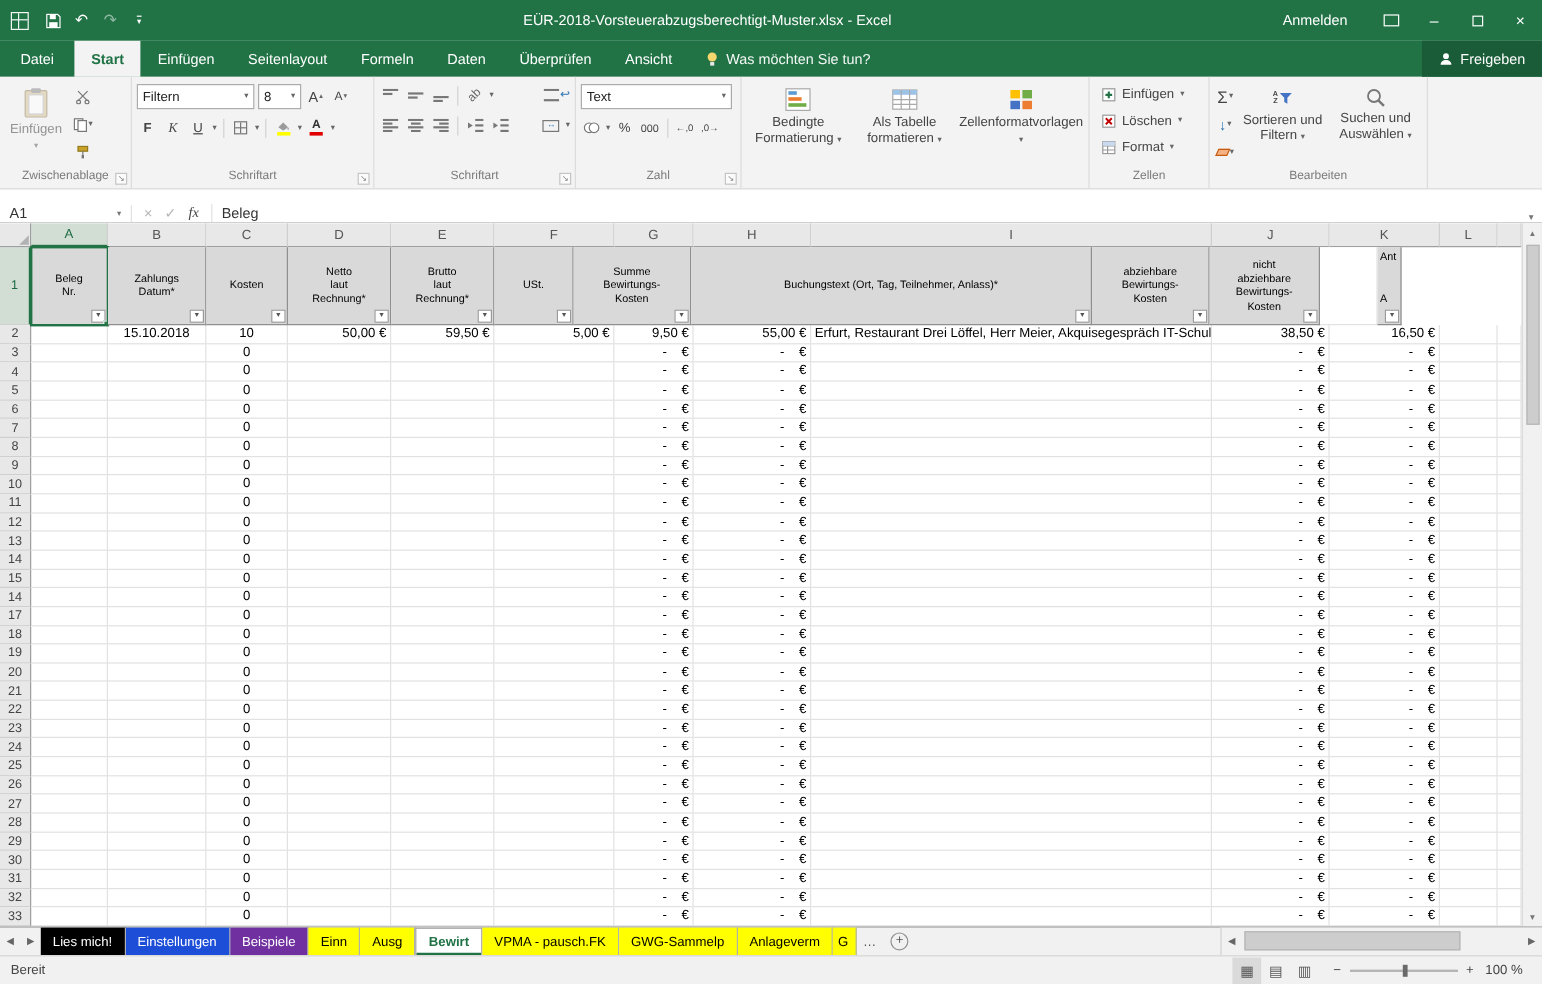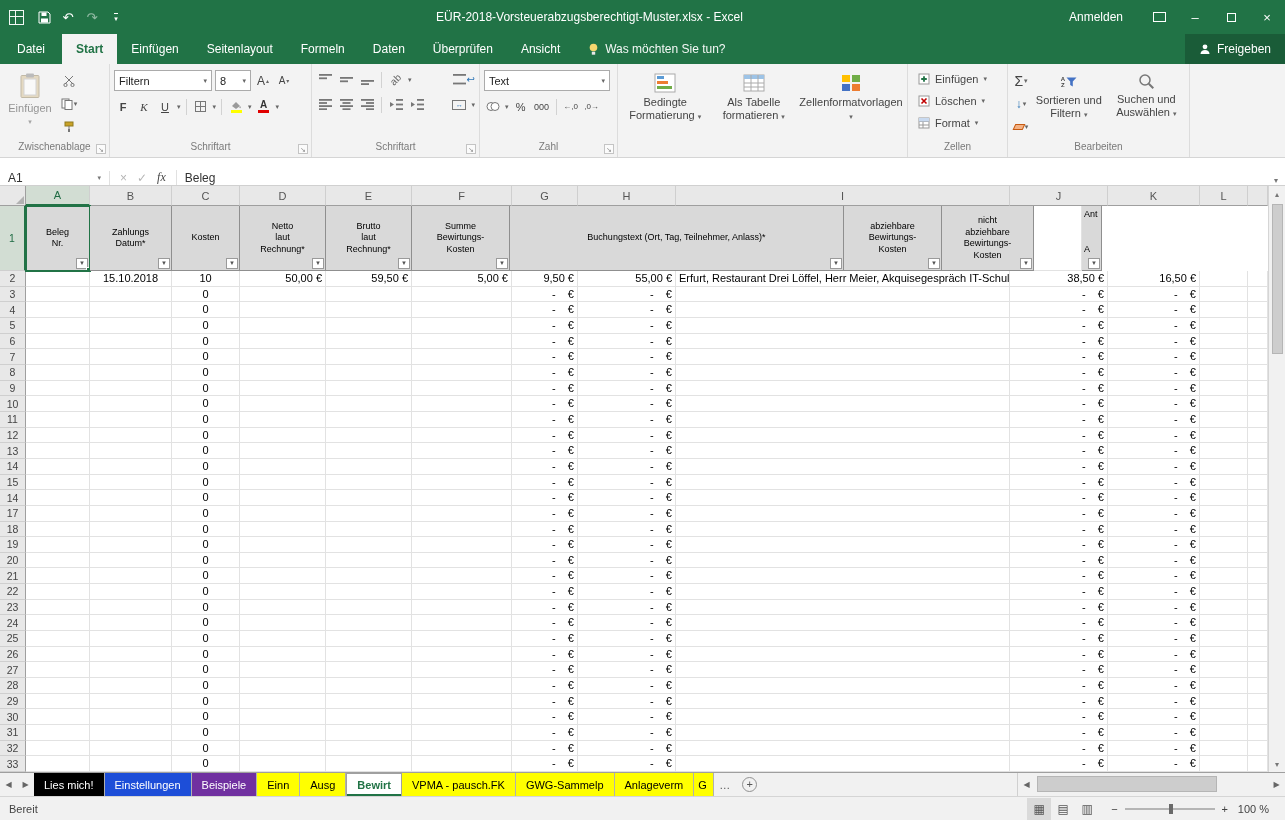--- a/index.html
+++ b/index.html
@@ -546,20 +546,21 @@
 Nr.</span><span class="filterbtn">▼</span><span class="fillhandle"></span></div>
         <div class="cell hdr" style="width: 82px;"><span class="hdrtext">Zahlungs
 Datum*</span><span class="filterbtn">▼</span></div>
         <div class="cell hdr" style="width: 68px;"><span class="hdrtext">Kosten</span><span class="filterbtn">▼</span></div>
         <div class="cell hdr" style="width: 86px;"><span class="hdrtext">Netto
 laut
 Rechnung*</span><span class="filterbtn">▼</span></div>
         <div class="cell hdr" style="width: 86px;"><span class="hdrtext">Brutto
 laut
 Rechnung*</span><span class="filterbtn">▼</span></div>
+        <div class="cell hdr" style="width: 66px;"><span class="hdrtext">USt.</span><span class="filterbtn">▼</span></div>
         <div class="cell hdr" style="width: 98px;"><span class="hdrtext">Summe
 Bewirtungs-
 Kosten</span><span class="filterbtn">▼</span></div>
         <div class="cell hdr" style="width: 334px;"><span class="hdrtext">Buchungstext (Ort, Tag, Teilnehmer, Anlass)*</span><span class="filterbtn">▼</span></div>
         <div class="cell hdr" style="width: 98px;"><span class="hdrtext">abziehbare
 Bewirtungs-
 Kosten</span><span class="filterbtn">▼</span></div>
         <div class="cell hdr" style="width: 92px;"><span class="hdrtext">nicht
 abziehbare
 Bewirtungs-

